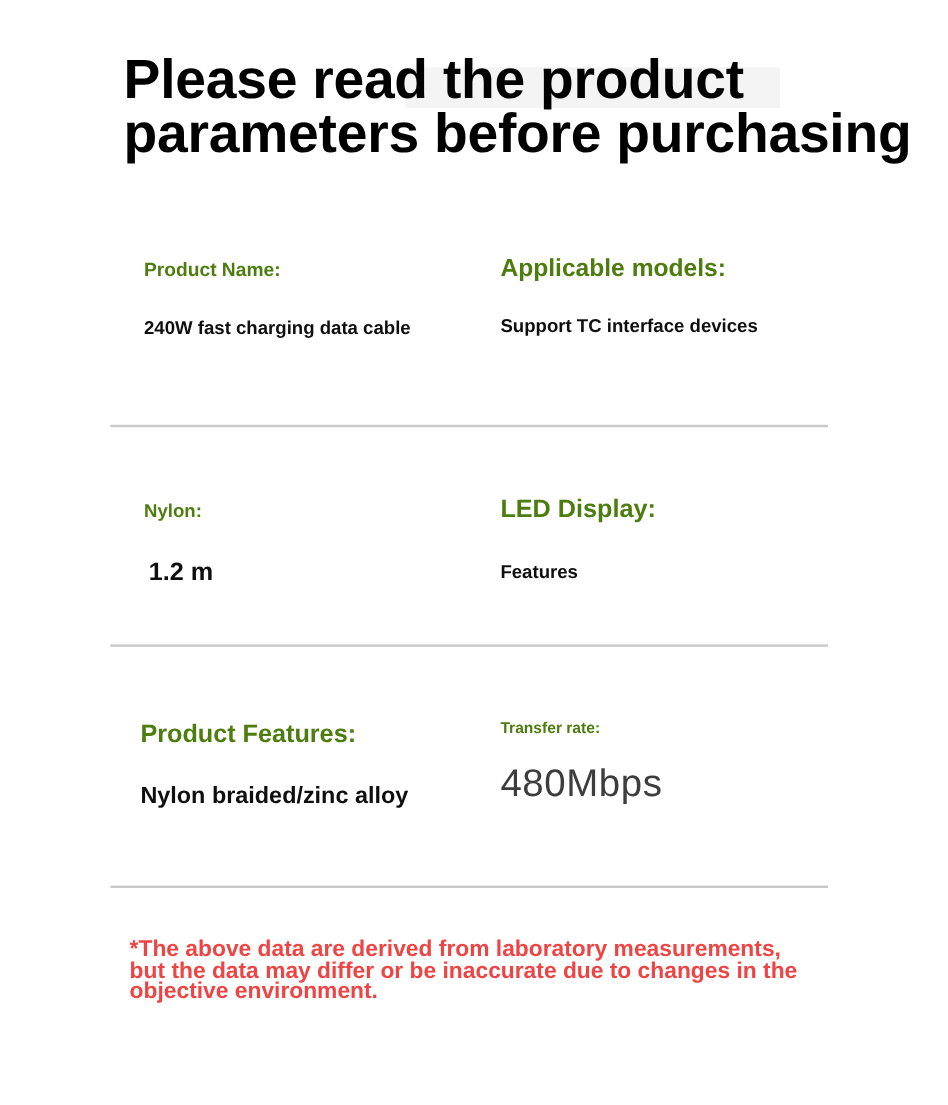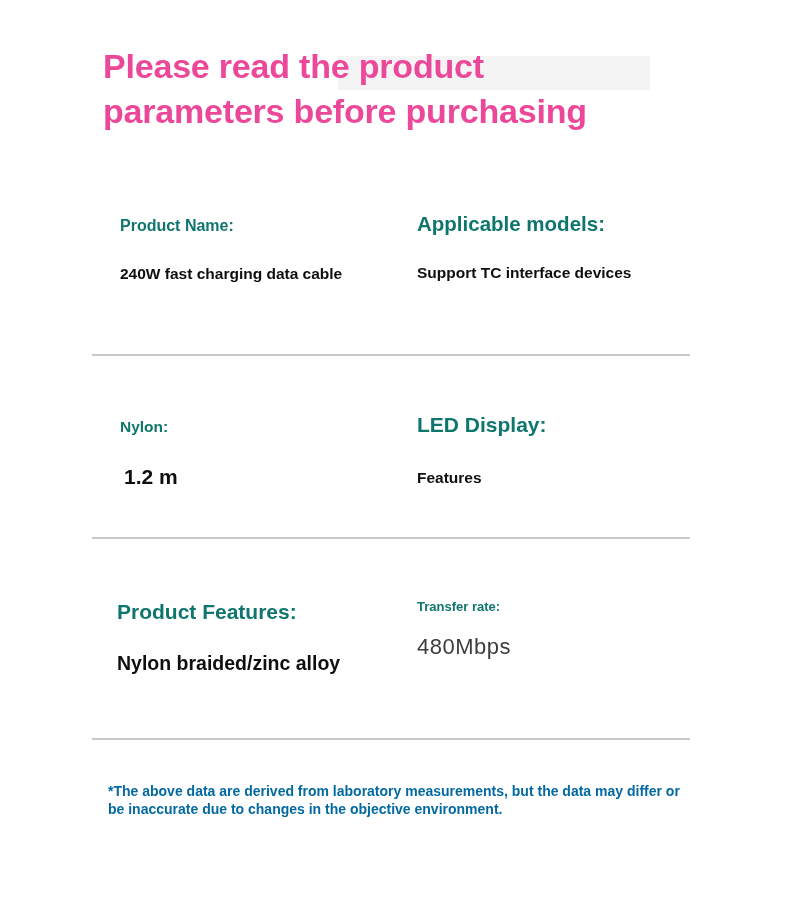--- a/index.html
+++ b/index.html
@@ -23,31 +23,31 @@
     left: 338px;
     top: 56px;
     width: 312px;
     height: 34px;
     background: #f4f4f5;
   }
   .title {
     position: absolute;
     left: 103px;
     top: 44px;
-    font-size: 34px;
+    font-size: 46px;
     font-weight: bold;
-    color: #ec4899;
+    color: #000000;
     line-height: 45px;
     letter-spacing: -0.2px;
     white-space: nowrap;
   }
 
   
   .cell { position: absolute; white-space: nowrap; }
-  .cell .label { font-weight: bold; color: #0f766e; }
+  .cell .label { font-weight: bold; color: #4d7c0f; }
   .cell .value { font-weight: bold; color: #0f0f0f; }
 
   
   .s1-left  { left: 120px; top: 217px; }
   .s1-left  .label { font-size: 16px; }
   .s1-left  .value { font-size: 15.5px; margin-top: 30px; }
   .s1-right { left: 417px; top: 212px; }
   .s1-right .label { font-size: 20.5px; }
   .s1-right .value { font-size: 15.5px; margin-top: 28px; }
 
@@ -59,21 +59,21 @@
   .s2-right .label { font-size: 21px; text-align: right; }
   .s2-right .value { font-size: 15.5px; margin-top: 32px; }
 
   
   .s3-left  { left: 117px; top: 600px; }
   .s3-left  .label { font-size: 21px; }
   .s3-left  .value { font-size: 19.5px; margin-top: 28px; }
   .s3-right { left: 417px; top: 599px; }
   .s3-right .label { font-size: 13px; }
   .s3-right .value {
-    font-size: 22px;
+    font-size: 32px;
     margin-top: 20px;
     font-weight: 400;
     color: #3d3d3d;
     letter-spacing: 0.5px;
   }
 
   
   .divider {
     position: absolute;
     left: 92px;
@@ -84,23 +84,23 @@
   .divider-1 { top: 354px; }
   .divider-2 { top: 537px; }
   .divider-3 { top: 738px; }
 
   
   .footnote {
     position: absolute;
     left: 108px;
     top: 783px;
     width: 575px;
-    font-size: 14px;
+    font-size: 19px;
     font-weight: bold;
-    color: #0369a1;
+    color: #ef4444;
     line-height: 17.5px;
   }
 </style>
 </head>
 <body>
 
 <div class="page">
 
   <div class="title-highlight"></div>
 

